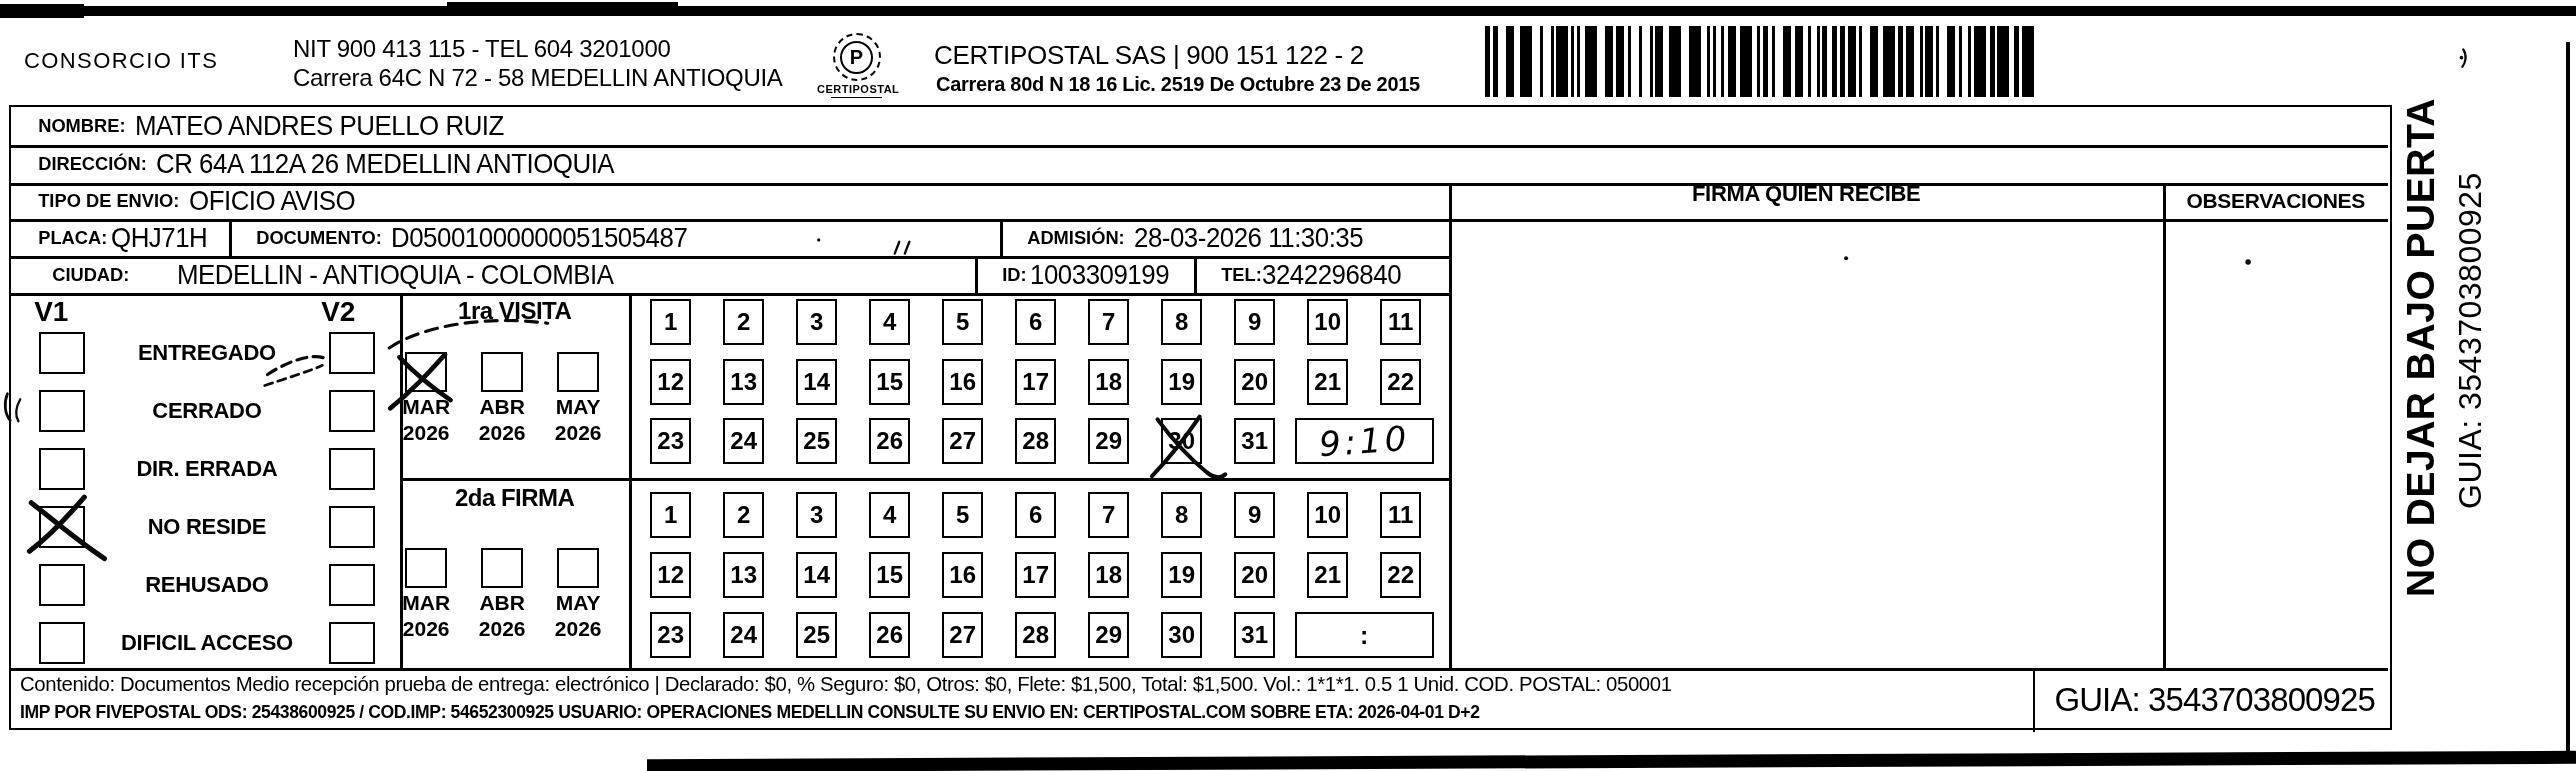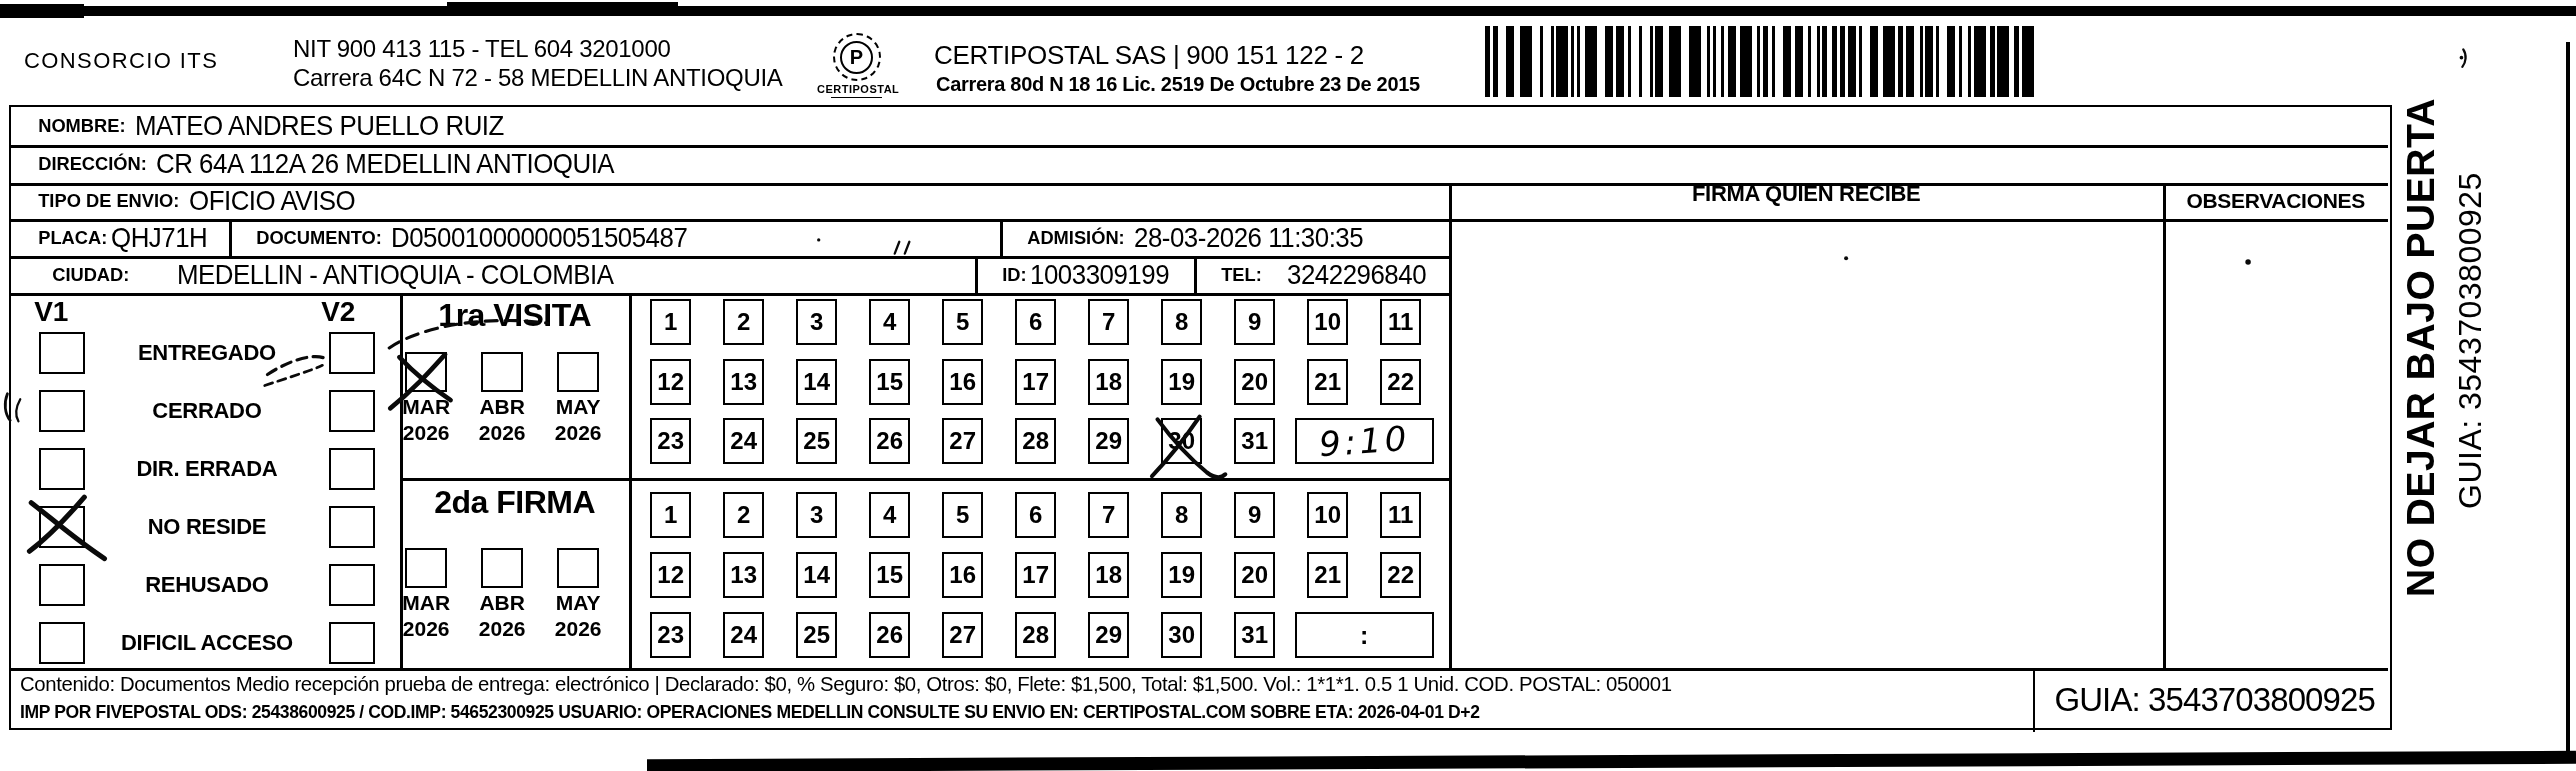--- a/index.html
+++ b/index.html
@@ -45,21 +45,21 @@
 
   
   .vhead { position:absolute; font-size:28px; font-weight:bold; }
   .status-rows { position:absolute; left:9.2px; top:217px; width:364px; }
   .status-row { display:flex; align-items:center; height:58px; }
   .status-box { width:46px; height:42px; border:2.7px solid #000; flex:none; margin-left:18.3px; }
   .status-row .status-box:last-child { margin-left:0; margin-right:9.2px; }
   .status-label { flex:1; text-align:center; font-weight:bold; font-size:22px; letter-spacing:-0.3px; }
 
   
-  .visit-title { position:absolute; width:229px; text-align:center; font-size:32px; font-weight:bold; letter-spacing:-0.5px; }
+  .visit-title { position:absolute; width:229px; text-align:center; font-size:24px; font-weight:bold; letter-spacing:-0.5px; }
   .month-grid { position:absolute; left:377px; width:229px; display:grid;
                 grid-template-columns:repeat(3,76px); justify-items:center; row-gap:2.7px; }
   .month-box { width:42px; height:40px; border:2.7px solid #000; }
   .month-label { font-size:21px; font-weight:bold; }
   .year-label { font-size:21px; font-weight:bold; }
 
   
   .day-row { position:absolute; display:grid; grid-template-columns:repeat(11,73px); justify-items:center; width:810px; }
   .daybox { width:41px; height:46px; border:2.7px solid #000; display:flex; align-items:center; justify-content:center;
             font-weight:bold; font-size:24px; background:#fff; }
@@ -210,21 +210,21 @@
     </div>
 
     <div class="frow" style="left:14px; top:149px; width:1073px; height:37px;gap:44px;">
       <span class="flabel">CIUDAD:</span>
       <span class="fvalue tight">MEDELLIN - ANTIOQUIA - COLOMBIA</span>
     </div>
     <div class="frow" style="left:964px; top:149px; width:219px; height:37px;text-align:center;">
       <span class="flabel">ID:</span>
       <span class="fvalue tight">1003309199</span>
     </div>
-    <div class="frow" style="left:1183px; top:149px; width:250px; height:37px;gap:25px;">
+    <div class="frow" style="left:1183px; top:149px; width:250px; height:37px;">
       <span class="flabel">TEL:</span>
       <span class="fvalue" style="margin-left:0;">3242296840</span>
     </div>
 
     <div class="col-header" style="left:1438px; top:76px; width:714px; height:22px;">FIRMA QUIEN RECIBE</div>
     <div class="col-header" style="left:2152px; top:76px; width:225px; height:36px; font-size:21px;">OBSERVACIONES</div>
 
     <div class="vhead" style="left:23px; top:189px;">V1</div>
     <div class="vhead" style="left:310px; top:189px;">V2</div>
     <div class="status-rows">

